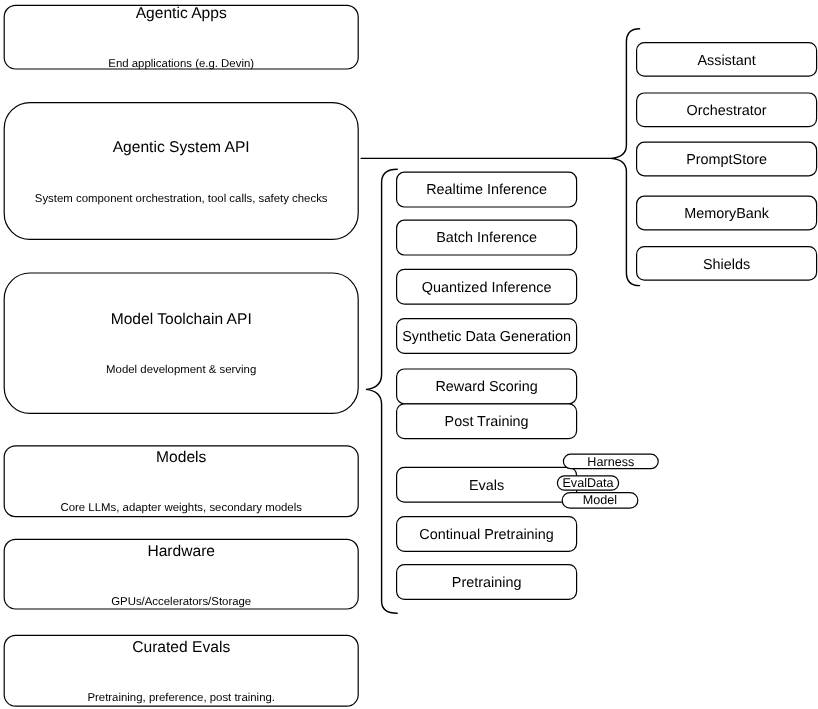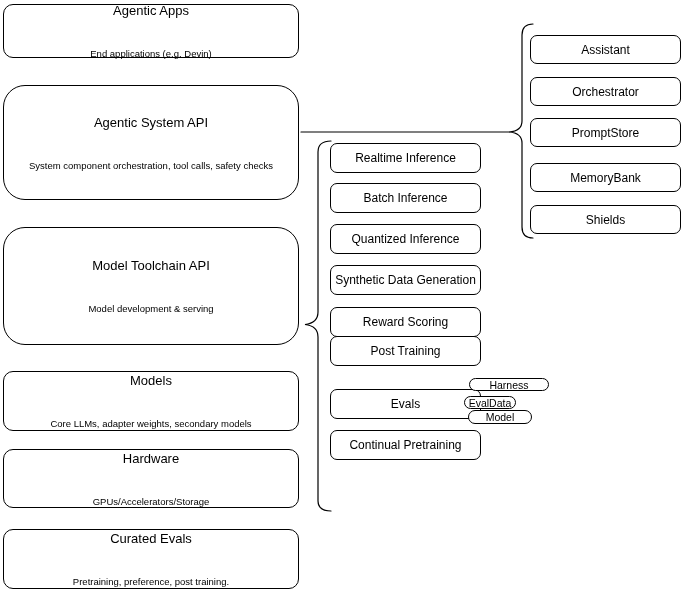--- a/index.html
+++ b/index.html
@@ -123,20 +123,23 @@
   </div>
   <div class="node mb mb6">
     <div class="label">Post Training</div>
   </div>
   <div class="node mb mb7">
     <div class="label">Evals</div>
   </div>
   <div class="node mb mb8">
     <div class="label">Continual Pretraining</div>
   </div>
+  <div class="node mb mb9">
+    <div class="label">Pretraining</div>
+  </div>
 
   <div class="node tag tag1">
     <div class="label">Harness</div>
   </div>
   <div class="node tag tag2">
     <div class="label">EvalData</div>
   </div>
   <div class="node tag tag3">
     <div class="label">Model</div>
   </div>

